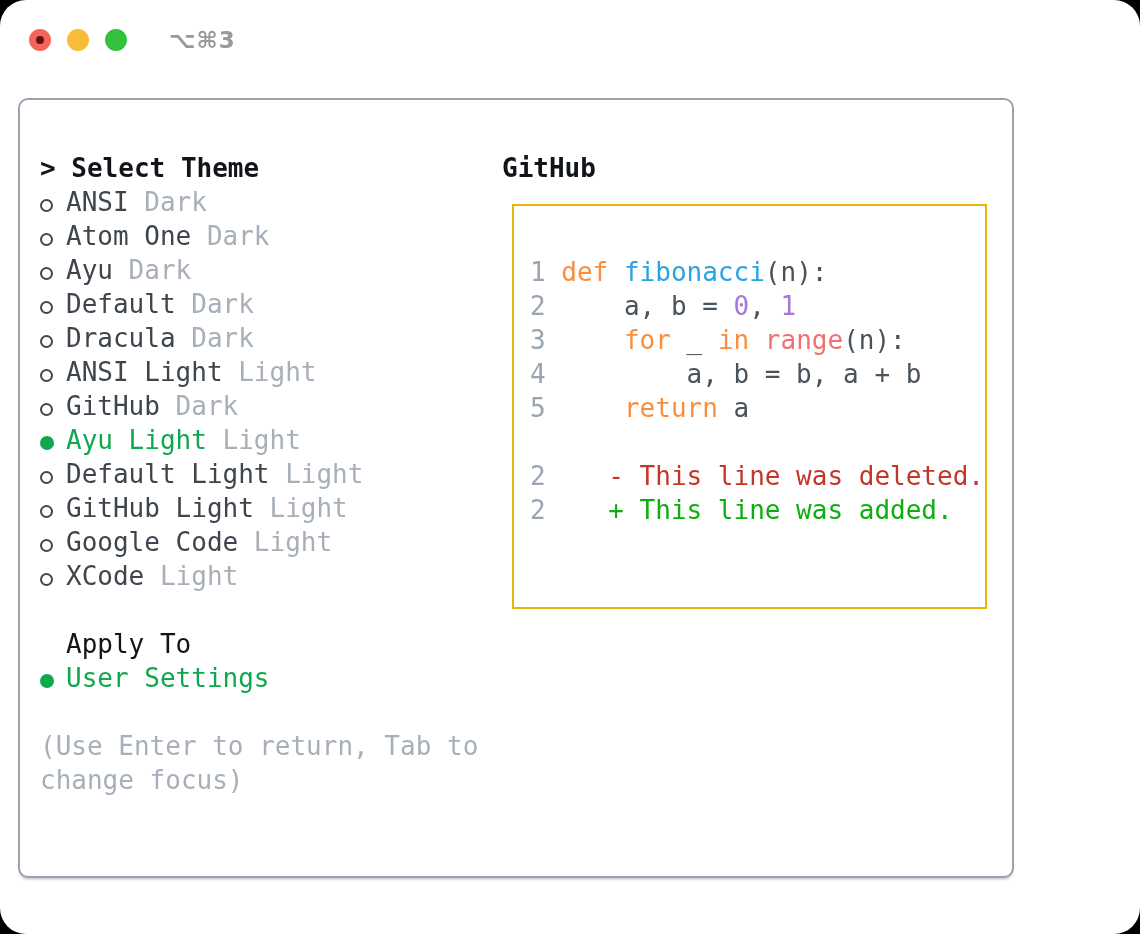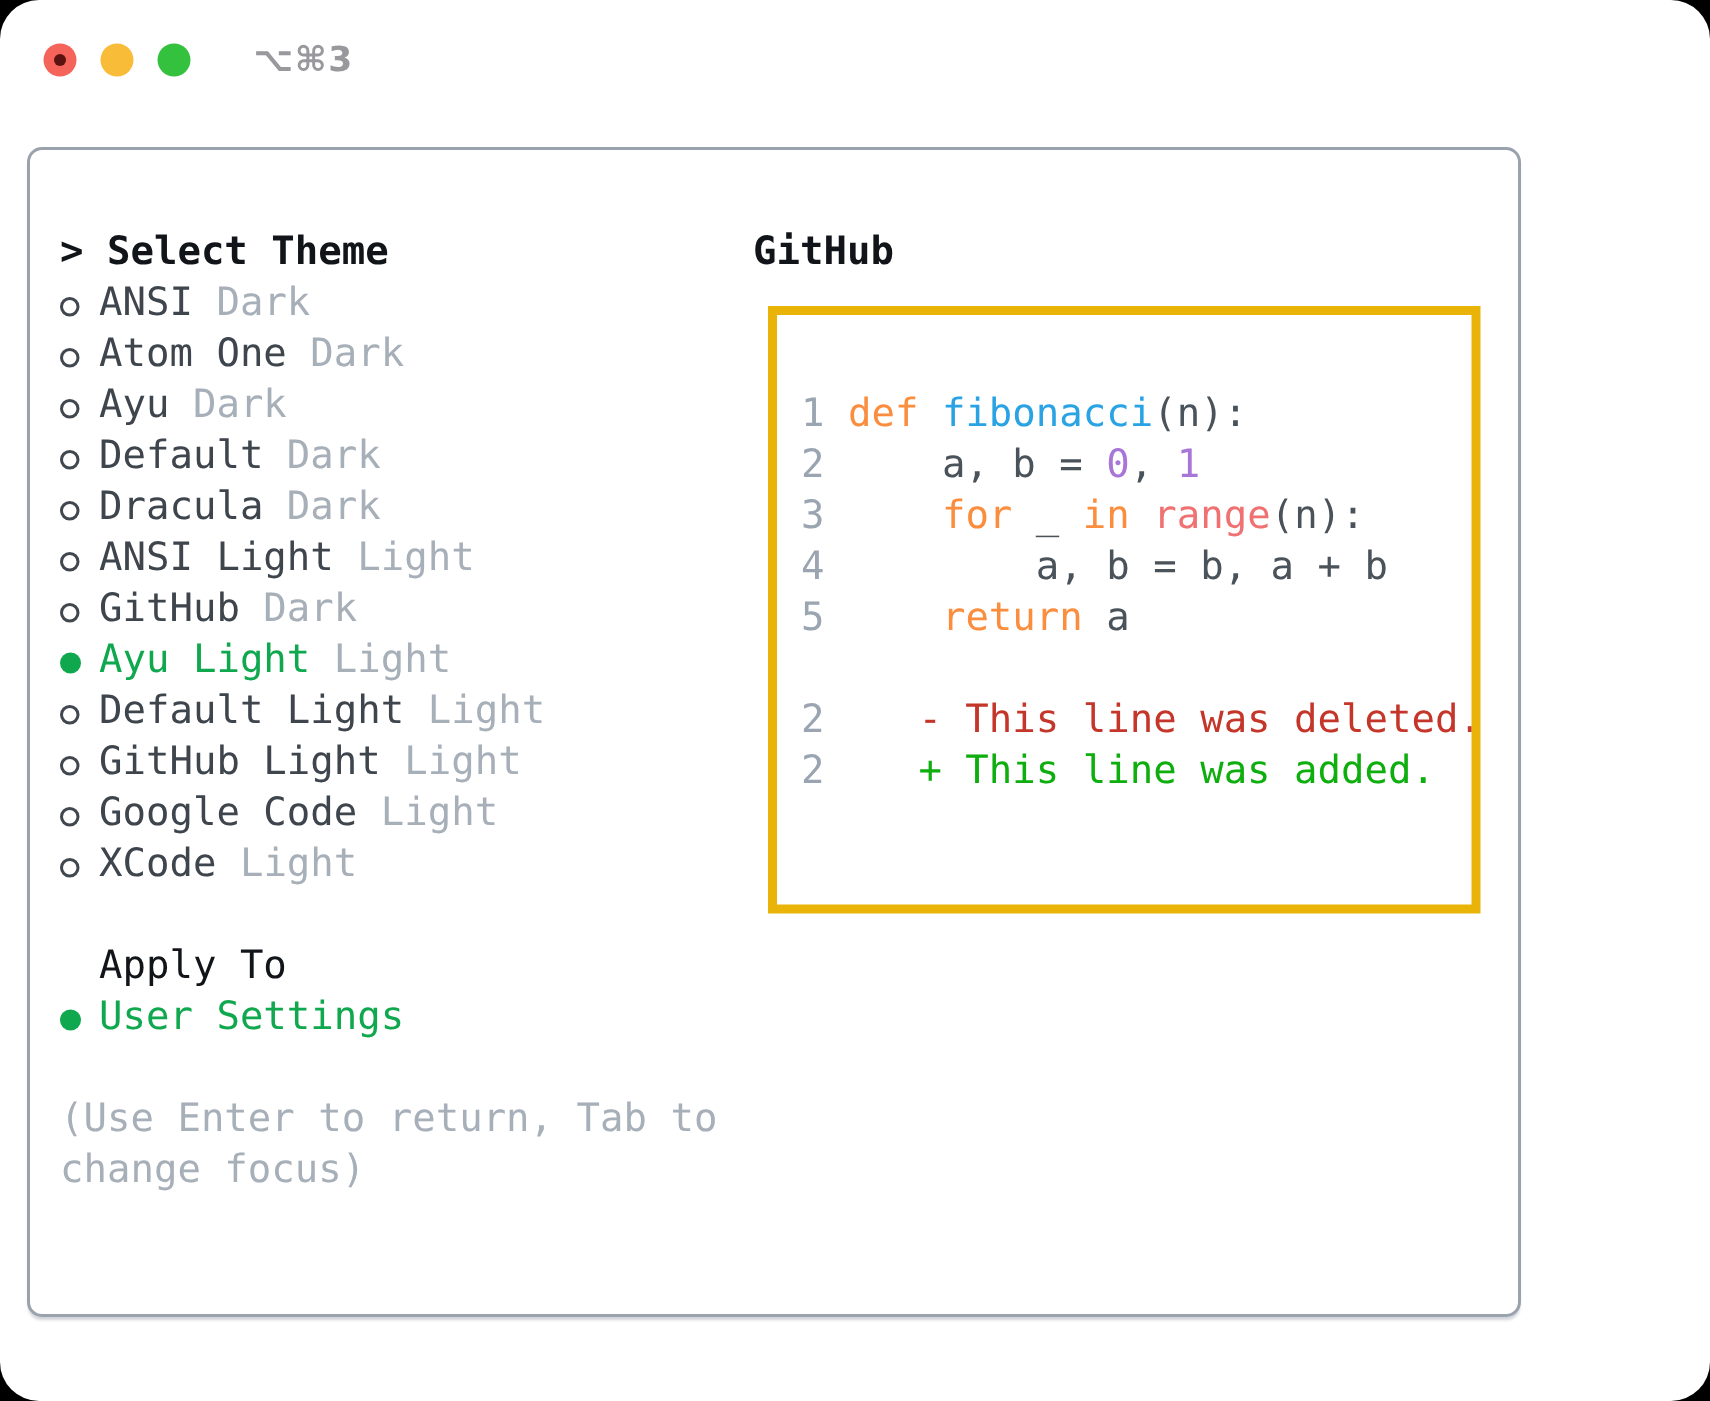--- a/index.html
+++ b/index.html
@@ -37,21 +37,21 @@
   .tname{color:#3e454d;}
   .tname.sel{color:#10a84e;}
   .variant{color:#a7afb9;}
   .slot{display:inline-block;width:26px;}
   .apply-header-row{color:#111418;}
   .hint-row{color:#a7afb9;}
   
   .preview-title-row{position:absolute;left:482px;top:51px;font-weight:bold;color:#111418;}
   .preview-box{
     position:absolute;left:492px;top:104px;width:475px;height:405px;
-    border:6px solid #eab308;box-sizing:border-box;
+    border:2px solid #eab308;box-sizing:border-box;
     padding:15px 0 0 16px;overflow:hidden;
   }
   .code-line{color:#4a525a;}
 </style>
 </head>
 <body>
 
 <div class="window">
 
   <div class="titlebar">

